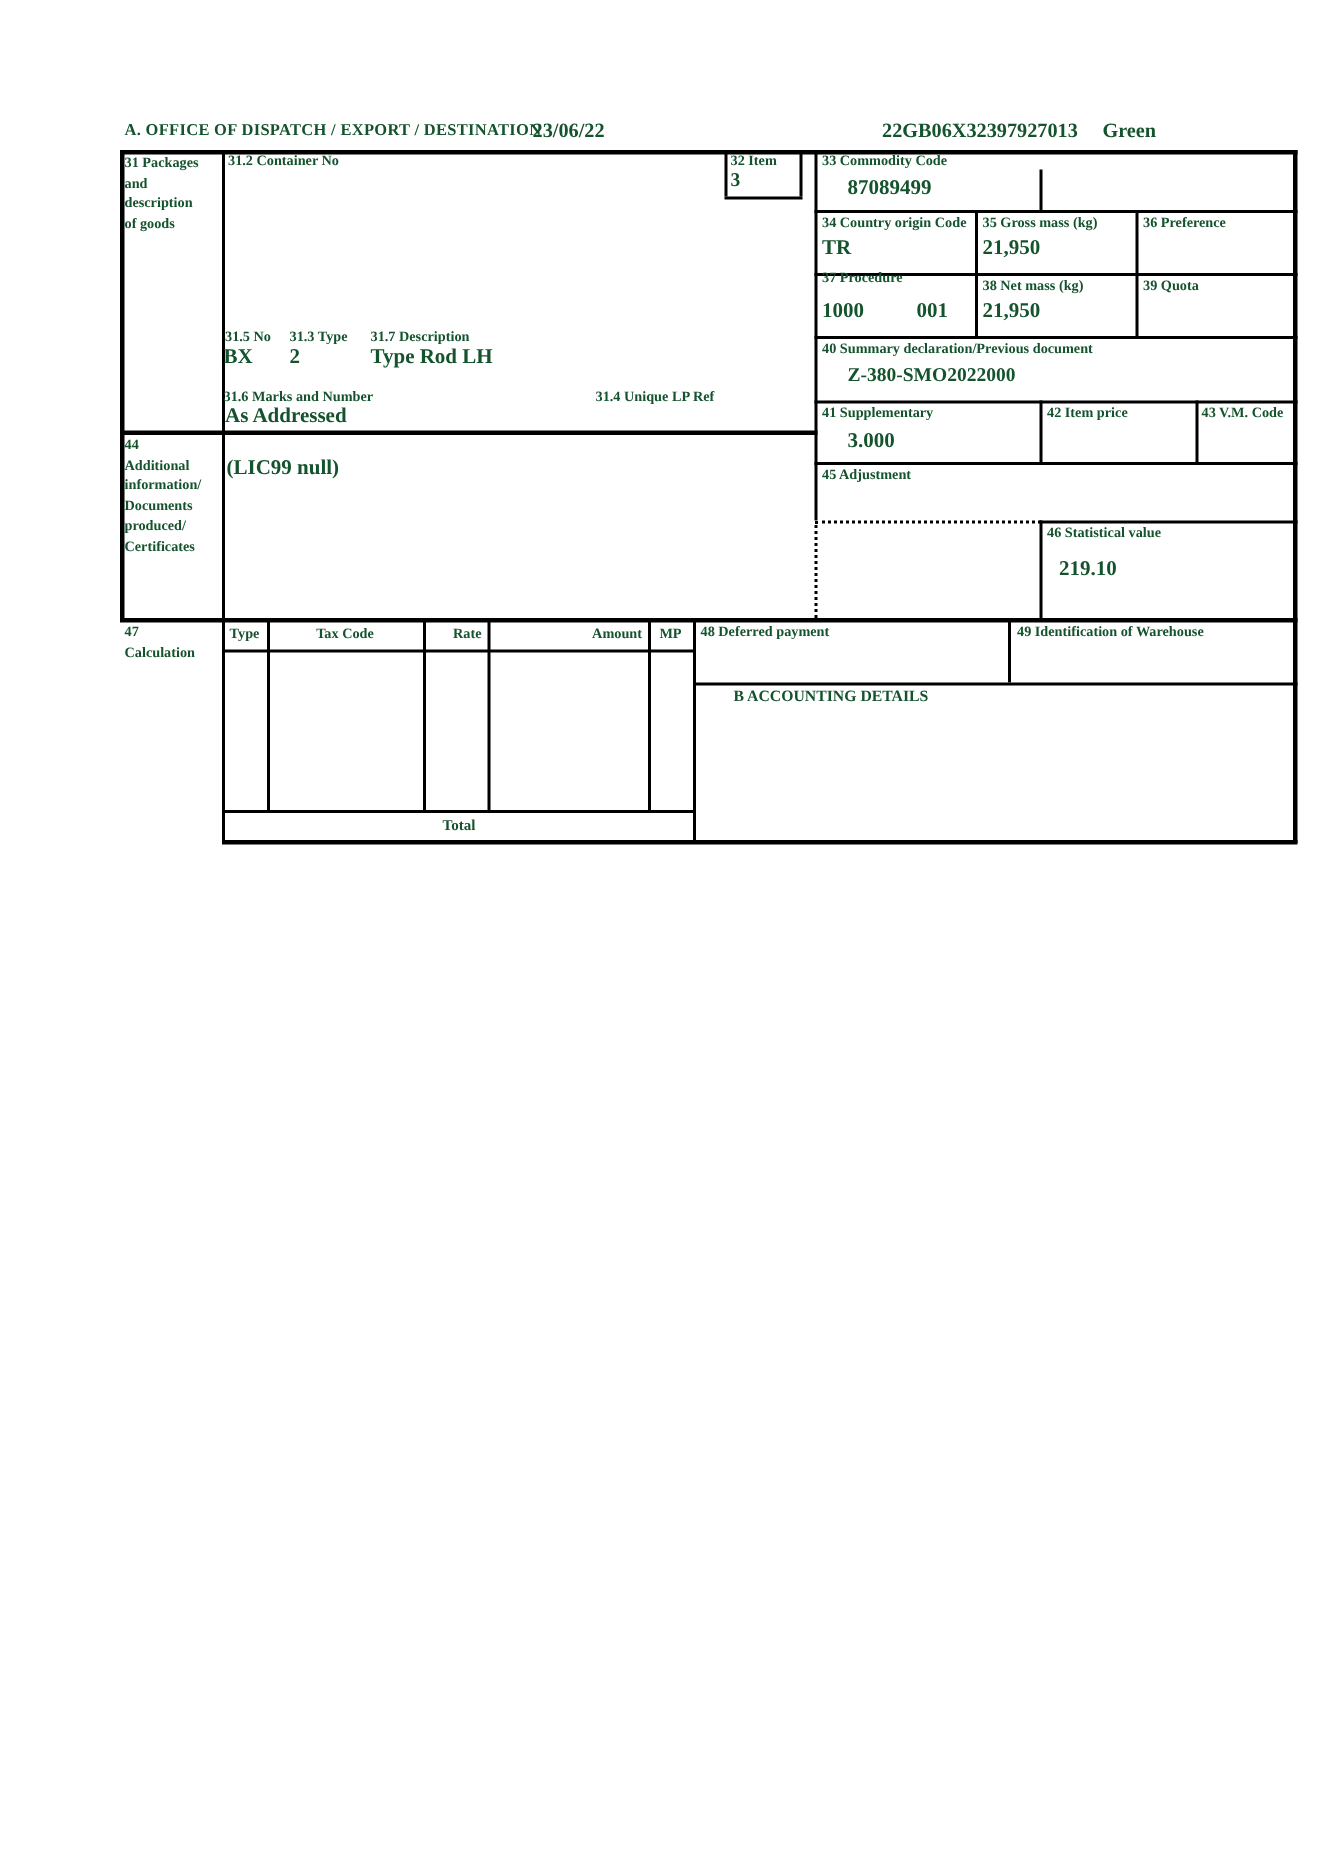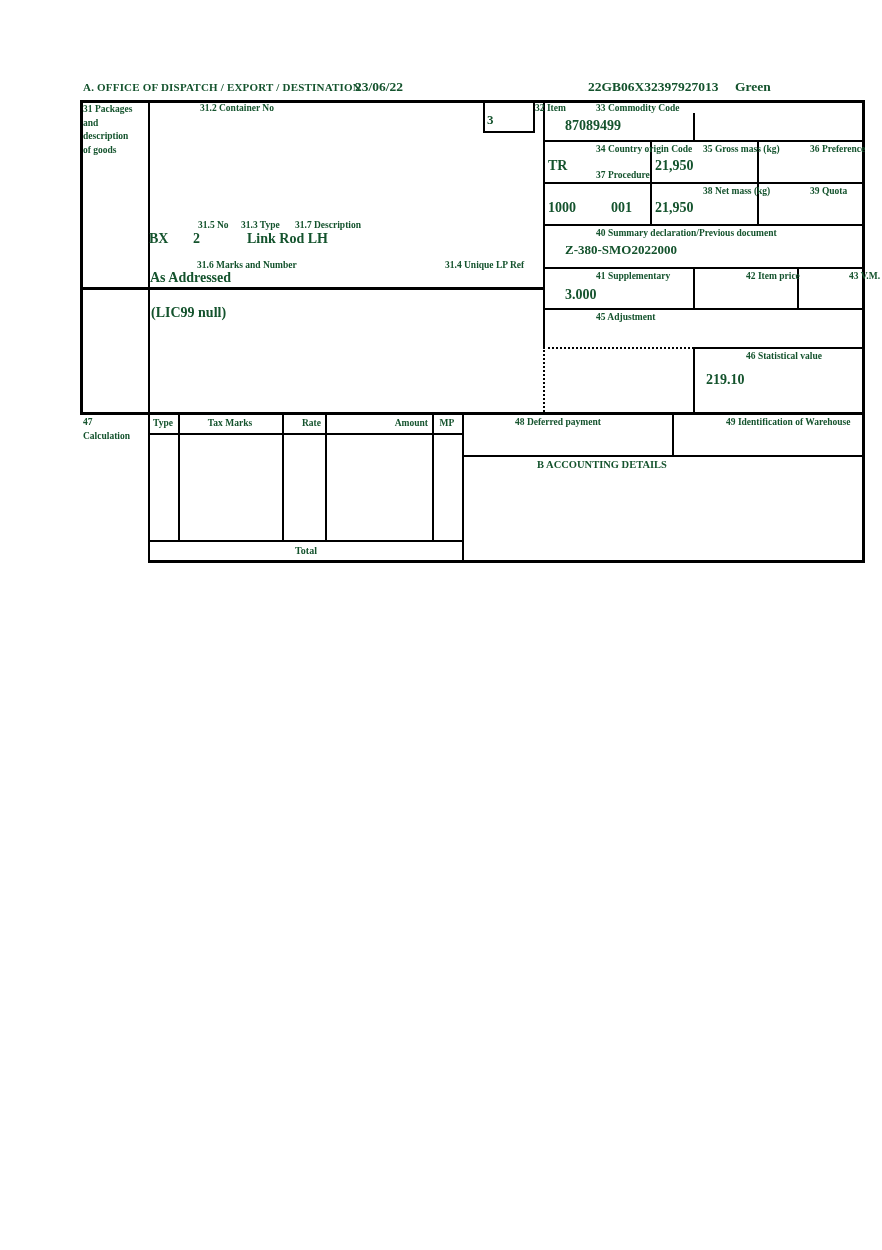--- a/index.html
+++ b/index.html
@@ -4,21 +4,21 @@
 <style>
   html,body{margin:0;padding:0;background:#fff;}
   .page{position:relative;width:882px;height:1250px;background:#ffffff;
         font-family:"Liberation Serif",serif;color:#14532d;overflow:hidden;}
   .hl{position:absolute;background:#000;height:2px;}
   .vl{position:absolute;background:#000;width:2px;}
   .hl3{height:3px;}
   .vl3{width:3px;}
   .hdot{position:absolute;border-top:2px dotted #000;height:0;background:none;}
   .vdot{position:absolute;border-left:2px dotted #000;width:0;background:none;}
-  .lbl{position:absolute;font-size:9.5px;font-weight:bold;line-height:11px;white-space:nowrap;margin-left:48px;}
+  .lbl{position:absolute;font-size:9.5px;font-weight:bold;line-height:11px;white-space:nowrap;}
   .lblwrap{position:absolute;font-size:9.5px;font-weight:bold;line-height:13.5px;}
   .val{position:absolute;font-size:14px;font-weight:bold;white-space:nowrap;}
   .hdrsec{position:absolute;font-size:11px;font-weight:bold;letter-spacing:.2px;white-space:nowrap;}
   .hdrval{position:absolute;font-size:13.5px;font-weight:bold;white-space:nowrap;}
   .thc{position:absolute;font-size:9.5px;font-weight:bold;}
 </style>
 </head>
 <body>
 
 <div class="page">
@@ -76,58 +76,66 @@
 
   <div class="lbl" style="left:548px;top:103px;">33 Commodity Code</div>
   <div class="val" style="left:565px;top:118px;">87089499</div>
 
   <div class="lbl" style="left:548px;top:144px;">34 Country origin Code</div>
   <div class="val" style="left:548px;top:158px;">TR</div>
   <div class="lbl" style="left:655px;top:144px;">35 Gross mass (kg)</div>
   <div class="val" style="left:655px;top:158px;">21,950</div>
   <div class="lbl" style="left:762px;top:144px;">36 Preference</div>
 
-  <div class="lbl" style="left:548px;top:170px;text-align:center;">37 Procedure</div>
+  <div class="lbl" style="left:548px;top:181px;text-align:center;">37 Procedure</div>
   <div class="val" style="left:548px;top:200px;font-family:Liberation Serif, serif;">1000</div>
   <div class="val" style="left:611px;top:200px;">001</div>
   <div class="lbl" style="left:655px;top:186px;">38 Net mass (kg)</div>
   <div class="val" style="left:655px;top:200px;">21,950</div>
   <div class="lbl" style="left:762px;top:186px;">39 Quota</div>
 
   <div class="lbl" style="left:548px;top:228px;">40 Summary declaration/Previous document</div>
   <div class="val" style="left:565px;top:242px;font-size:13px;">Z-380-SMO2022000</div>
 
   <div class="lbl" style="left:150px;top:220px;">31.5 No</div>
   <div class="lbl" style="left:193px;top:220px;">31.3 Type</div>
   <div class="lbl" style="left:247px;top:220px;">31.7 Description</div>
   <div class="val" style="left:149px;top:231px;">BX</div>
   <div class="val" style="left:193px;top:231px;">2</div>
-  <div class="val" style="left:247px;top:231px;">Link Rod LH</div>
+  <div class="val" style="left:247px;top:231px;">Type Rod LH</div>
 
   <div class="lbl" style="left:149px;top:260px;">31.6 Marks and Number</div>
   <div class="lbl" style="left:397px;top:260px;">31.4 Unique LP Ref</div>
   <div class="val" style="left:150px;top:270px;">As Addressed</div>
 
   <div class="lbl" style="left:548px;top:271px;">41 Supplementary</div>
   <div class="val" style="left:565px;top:287px;">3.000</div>
   <div class="lbl" style="left:698px;top:271px;">42 Item price</div>
   <div class="lbl" style="left:801px;top:271px;">43 V.M. Code</div>
 
+  <div class="lblwrap" style="left:83px;top:291px;width:64px;">
+    <div>44</div>
+    <div>Additional</div>
+    <div>information/</div>
+    <div>Documents</div>
+    <div>produced/</div>
+    <div>Certificates</div>
+  </div>
   <div class="val" style="left:151px;top:305px;">(LIC99 null)</div>
 
   <div class="lbl" style="left:548px;top:312px;">45 Adjustment</div>
   <div class="lbl" style="left:698px;top:351px;">46 Statistical value</div>
   <div class="val" style="left:706px;top:372px;">219.10</div>
 
   <div class="lblwrap" style="left:83px;top:416px;width:64px;">
     <div>47</div>
     <div>Calculation</div>
   </div>
   <div class="thc" style="left:148px;top:418px;width:30px;text-align:center;">Type</div>
-  <div class="thc" style="left:178px;top:418px;width:104px;text-align:center;">Tax Marks</div>
+  <div class="thc" style="left:178px;top:418px;width:104px;text-align:center;">Tax Code</div>
   <div class="thc" style="left:282px;top:418px;width:39px;text-align:right;">Rate</div>
   <div class="thc" style="left:325px;top:418px;width:103px;text-align:right;font-family:Liberation Serif, serif;">Amount</div>
   <div class="thc" style="left:432px;top:418px;width:30px;text-align:center;">MP</div>
   <div class="thc" style="left:148px;top:545px;width:316px;text-align:center;font-size:10px;">Total</div>
 
   <div class="lbl" style="left:467px;top:417px;">48 Deferred payment</div>
   <div class="lbl" style="left:678px;top:417px;">49 Identification of Warehouse</div>
   <div class="lbl" style="left:489px;top:459px;font-size:10.5px;">B ACCOUNTING DETAILS</div>
 
 </div>

